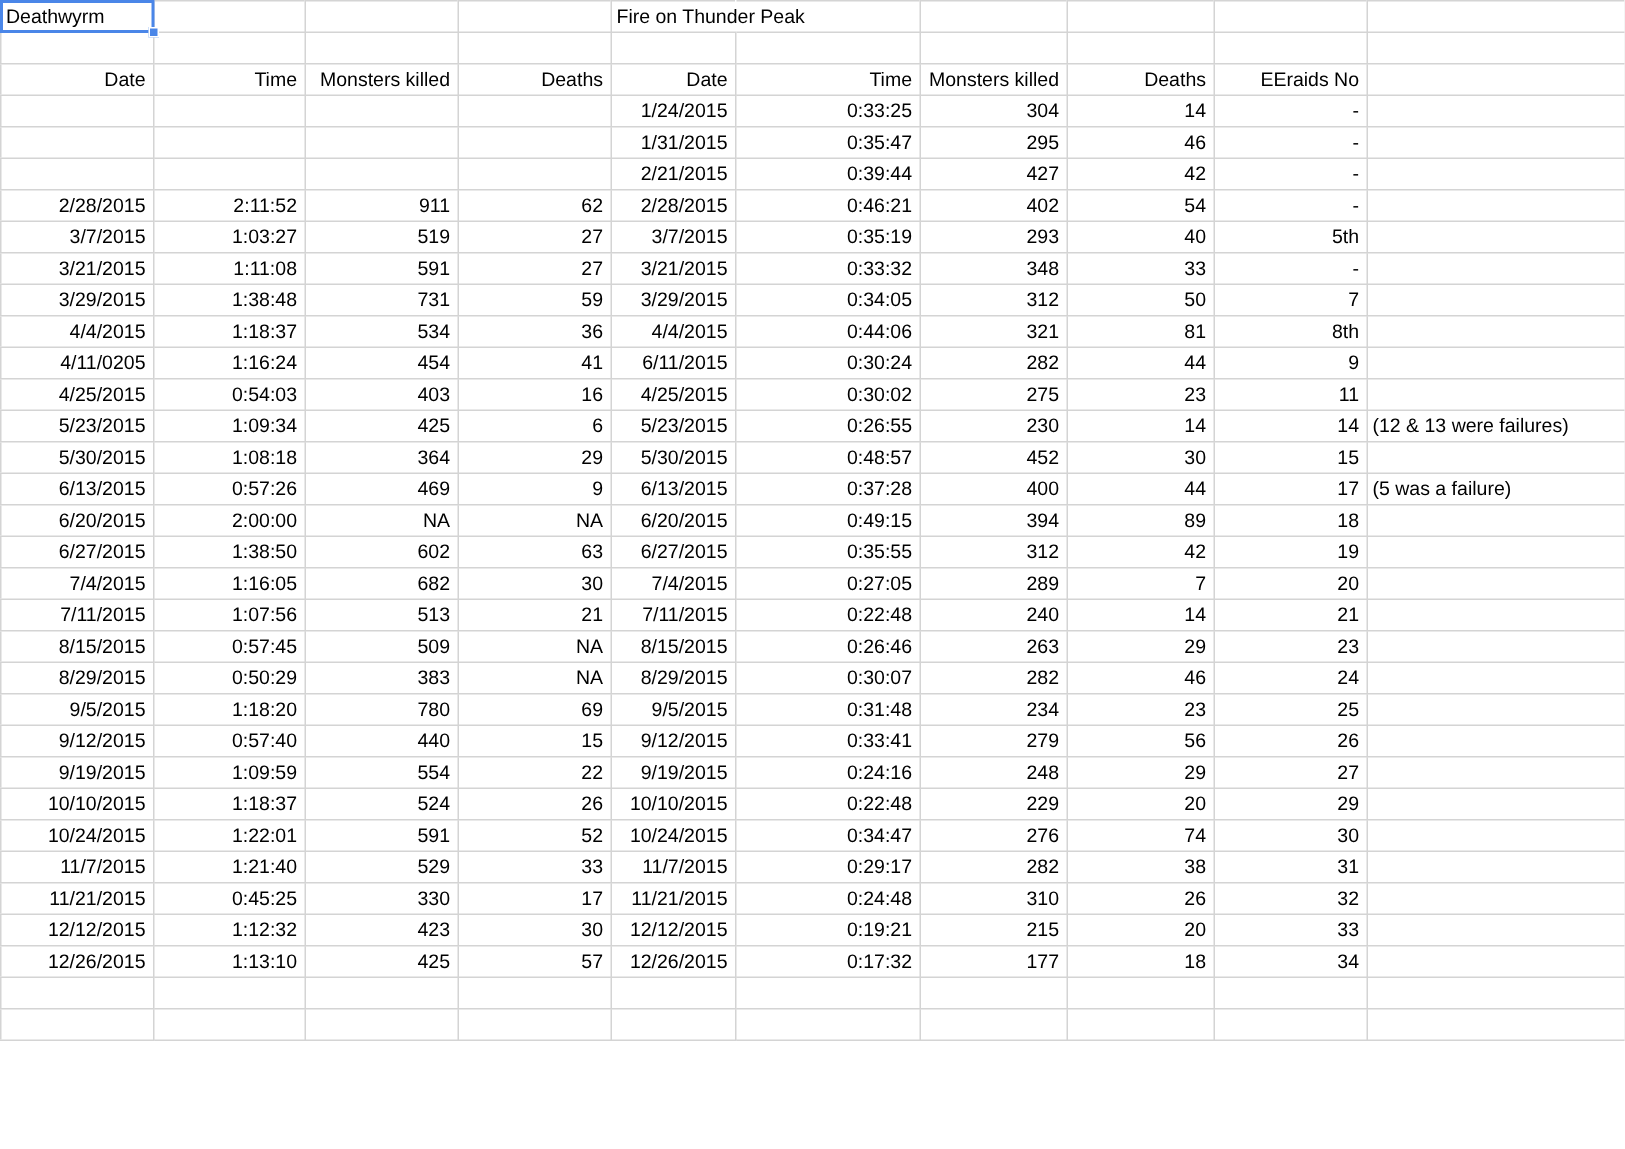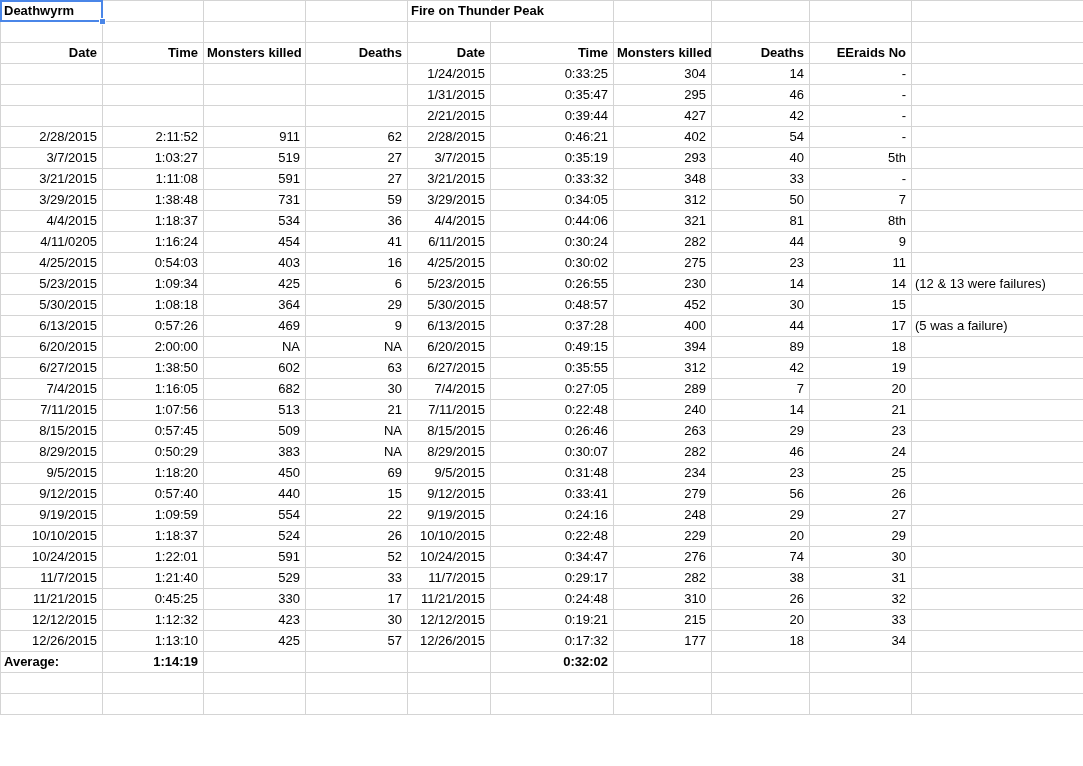--- a/index.html
+++ b/index.html
@@ -22,21 +22,21 @@
     border-right:1px solid var(--grid,#d4d4d4);
     border-bottom:1px solid var(--grid,#d4d4d4);
     padding:0 5px 0 3px;
     text-align:right;
     vertical-align:middle;
     line-height:20px;
     white-space:nowrap;
     overflow:visible;
   }
   table.grid td.left { text-align:left; }
-  table.grid td.bold { font-weight:bold; }
+  table.grid td.bold { font-weight:normal; }
   table.grid td.nbr  { border-right-color:transparent;margin-top:26px; }
   .sel {
     position:absolute; left:0; top:0;
     border:2px solid var(--sel,#4a86e8);
     pointer-events:none;
   }
   .sel .handle {
     position:absolute; right:-5px; bottom:-5px;
     width:7px; height:7px;
     background:var(--sel,#4a86e8);
@@ -322,21 +322,21 @@
           <td>8/29/2015</td>
           <td>0:30:07</td>
           <td>282</td>
           <td>46</td>
           <td>24</td>
           <td class="left"></td>
         </tr>
         <tr>
           <td>9/5/2015</td>
           <td>1:18:20</td>
-          <td>450</td>
+          <td>780</td>
           <td>69</td>
           <td>9/5/2015</td>
           <td>0:31:48</td>
           <td>234</td>
           <td>23</td>
           <td>25</td>
           <td class="left"></td>
         </tr>
         <tr>
           <td>9/12/2015</td>
@@ -428,32 +428,20 @@
           <td>425</td>
           <td>57</td>
           <td>12/26/2015</td>
           <td>0:17:32</td>
           <td>177</td>
           <td>18</td>
           <td>34</td>
           <td class="left"></td>
         </tr>
         <tr>
-          <td class="bold left">Average:</td>
-          <td class="bold">1:14:19</td>
-          <td class="bold"></td>
-          <td class="bold"></td>
-          <td class="bold"></td>
-          <td class="bold">0:32:02</td>
-          <td class="bold"></td>
-          <td class="bold"></td>
-          <td class="bold"></td>
-          <td class="bold left"></td>
-        </tr>
-        <tr>
           <td></td>
           <td></td>
           <td></td>
           <td></td>
           <td></td>
           <td></td>
           <td></td>
           <td></td>
           <td></td>
           <td class="left"></td>

